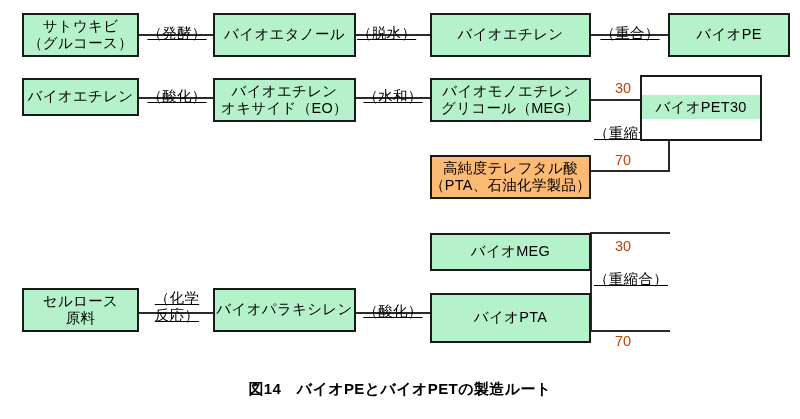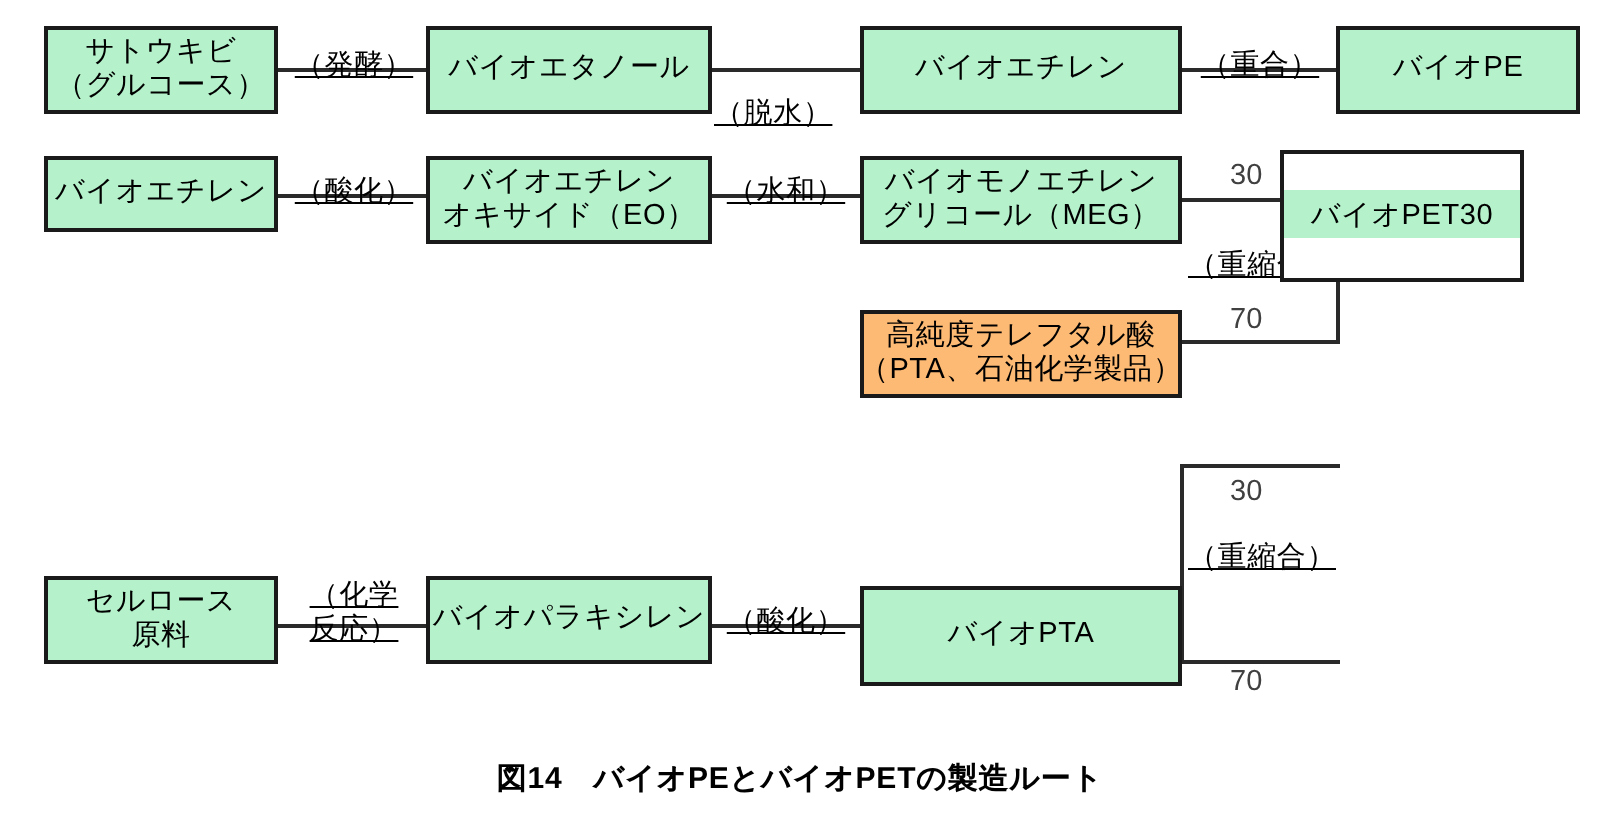--- a/index.html
+++ b/index.html
@@ -76,21 +76,21 @@
     white-space: nowrap;
     text-align: center;
     line-height: 1.18;
     letter-spacing: 0.3px;
     text-decoration: underline;
   }
   .lbl .ln { display: block; }
   .num {
     position: absolute;
     font-size: 14.5px;
-    color: #404040;
+    color: #c2410c;
     white-space: nowrap;
   }
   .caption {
     position: absolute;
     left: 0;
     right: 0;
     text-align: center;
     font-size: 15px;
     font-weight: bold;
     color: #000000;
@@ -110,21 +110,21 @@
     <span class="ln">サトウキビ</span>
     <span class="ln">（グルコース）</span>
   </div>
   <div class="lbl" style="left:142px; top:25px; width:70px;">
     <span class="ln">（発酵）</span>
   </div>
 
   <div class="box" style="left:213px; top:13px; width:143px; height:44px;">
     <span class="ln">バイオエタノール</span>
   </div>
-  <div class="lbl" style="left:357px; top:25px; width:50px;margin-top:24px;">
+  <div class="lbl" style="left:357px; top:25px; width:50px;">
     <span class="ln">（脱水）</span>
   </div>
 
   <div class="box" style="left:430px; top:13px; width:161px; height:44px;">
     <span class="ln">バイオエチレン</span>
   </div>
   <div class="lbl" style="left:593px; top:25px; width:74px;">
     <span class="ln">（重合）</span>
   </div>
 
@@ -172,20 +172,23 @@
   <div class="pet30-outer" style="left:640px; top:75px; width:122px; height:66px;">
     <div class="pet30-band" style="top:18px; height:24px;">バイオPET30</div>
   </div>
 
   <div class="hline" style="left:138px; top:312px; width:76px;"></div>
   <div class="hline" style="left:355px; top:312px; width:76px;"></div>
   <div class="hline" style="left:590px; top:232px; width:80px;"></div>
   <div class="hline" style="left:590px; top:330px; width:80px;"></div>
   <div class="vline" style="left:590px; top:232px; height:98px;"></div>
 
+  <div class="box" style="left:430px; top:233px; width:161px; height:38px;">
+    <span class="ln">バイオMEG</span>
+  </div>
   <div class="num" style="left:615px; top:238px;">30</div>
 
   <div class="lbl" style="left:593px; top:271px; width:76px;">
     <span class="ln">（重縮合）</span>
   </div>
 
   <div class="box" style="left:22px; top:288px; width:117px; height:44px;">
     <span class="ln">セルロース</span>
     <span class="ln">原料</span>
   </div>

